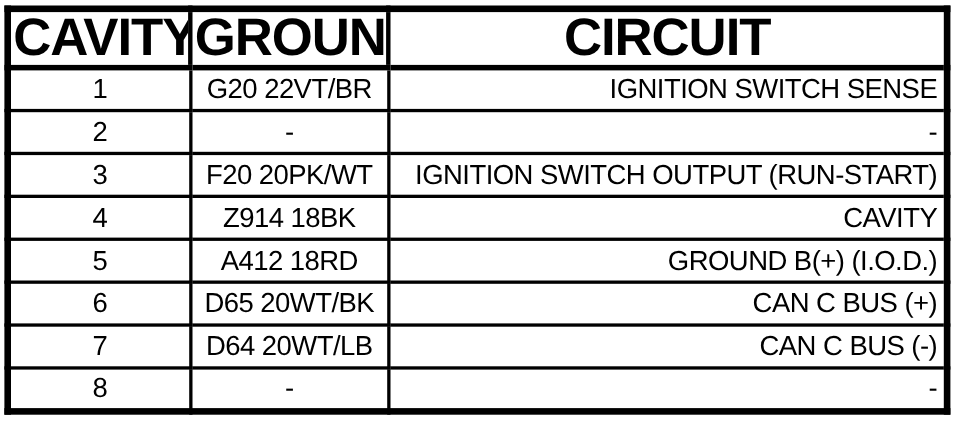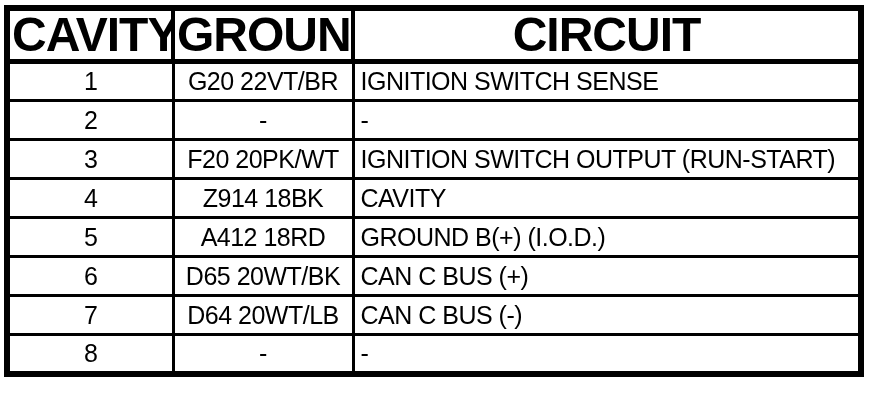--- a/index.html
+++ b/index.html
@@ -45,21 +45,21 @@
     font-size: 25px;
     letter-spacing: -0.5px;
     color: #000;
     vertical-align: middle;
     white-space: nowrap;
     line-height: 1;
     overflow: hidden;
   }
   td.cell-cavity   { text-align: center; }
   td.cell-circuit  { text-align: center; }
-  td.cell-function { text-align: left; }
+  td.cell-function { text-align: right; }
 </style>
 </head>
 <body>
 
 <table class="pinout-table">
   <colgroup>
     <col class="col-cavity">
     <col class="col-circuit">
     <col class="col-function">
   </colgroup>

